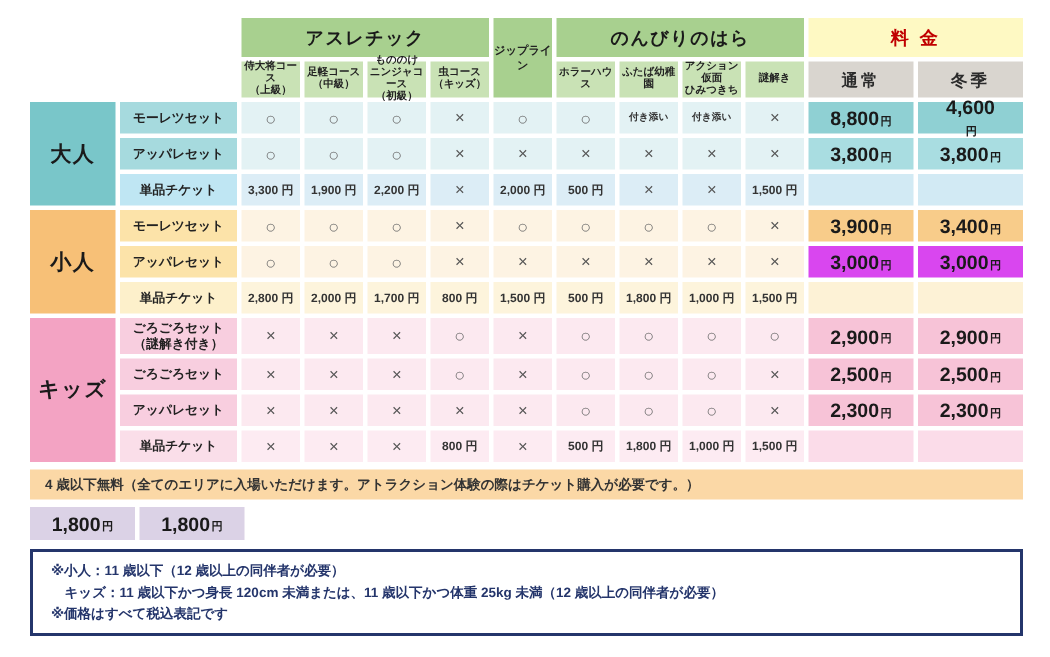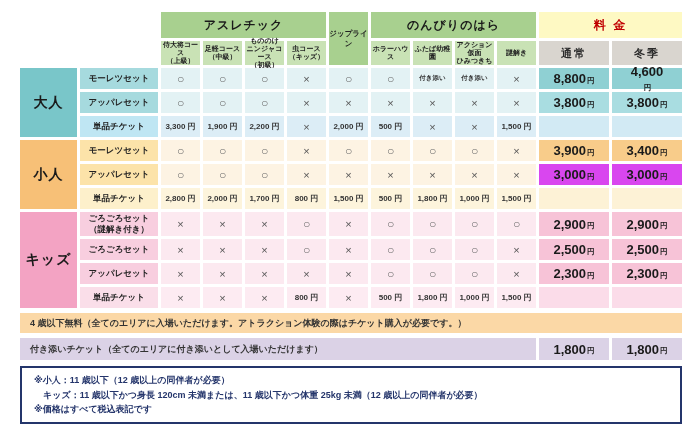--- a/index.html
+++ b/index.html
@@ -260,21 +260,20 @@
       <div class="cell dcell kids alt pr" style="grid-area: 12 / 11;">1,500 円</div>
       <div class="cell pcell kids alt" style="grid-area: 12 / 12;"></div>
       <div class="cell pcell kids alt" style="grid-area: 12 / 13;"></div>
     </div>
 
   <div class="frow">
     <div class="fbar free">4 歳以下無料（全てのエリアに入場いただけます。アトラクション体験の際はチケット購入が必要です。）</div>
   </div>
 
   <div class="frow">
-    <div class="fbar escort">付き添いチケット（全てのエリアに付き添いとして入場いただけます）</div>
     <div class="fprice">
       <span class="num">1,800</span>
         <span class="yen">円</span>
     </div>
     <div class="fprice">
       <span class="num">1,800</span>
         <span class="yen">円</span>
     </div>
   </div>
 

